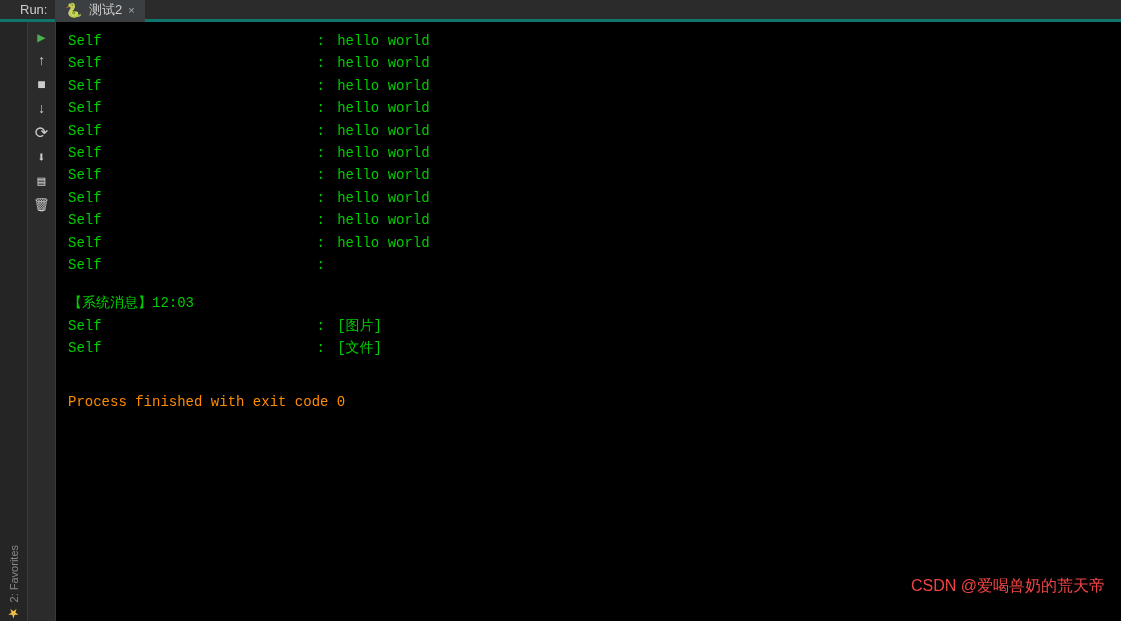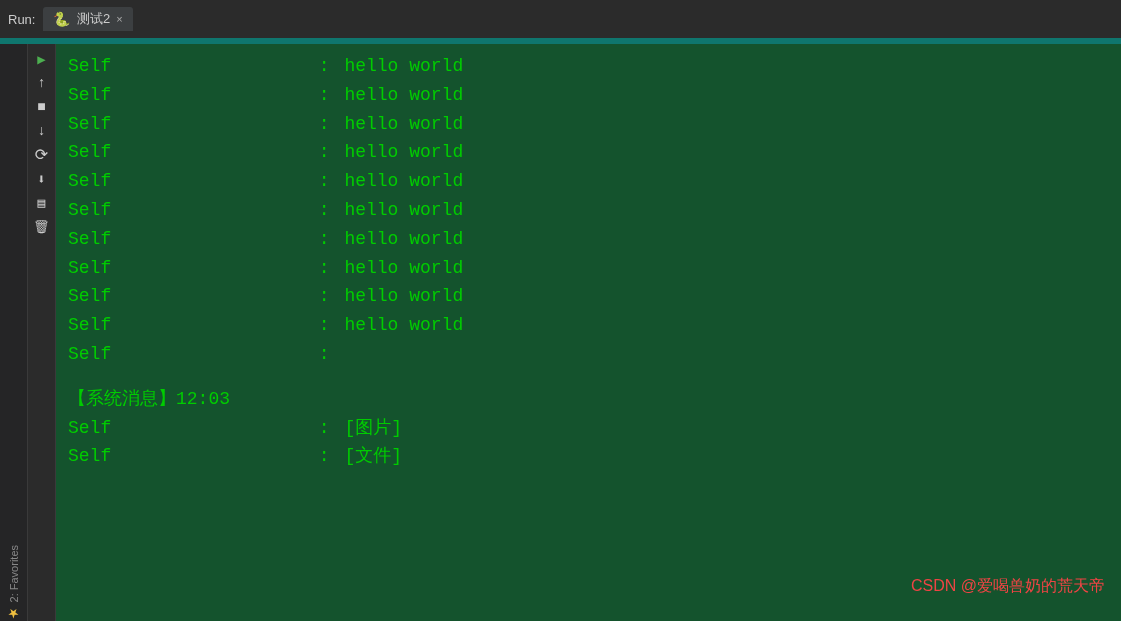--- a/index.html
+++ b/index.html
@@ -11,25 +11,25 @@
       width: 1121px;
       height: 621px;
       overflow: hidden;
       display: flex;
       flex-direction: column;
     }
 
     
     .top-bar {
       background: #2b2b2b;
-      height: 44px;
-      display: flex;
-      align-items: center;
-      padding: 0 8px;
-      border-bottom: 6px solid #0f766e;
+      height: 22px;
+      display: flex;
+      align-items: center;
+      padding: 0 20px;
+      border-bottom: 3px solid #0f766e;
       flex-shrink: 0;
     }
     .run-label {
       color: #cccccc;
       font-size: 13px;
       margin-right: 8px;
       font-family: Arial, sans-serif;
     }
     .tab {
       display: flex;
@@ -108,25 +108,25 @@
       gap: 4px;
     }
     .star-icon {
       font-size: 13px;
       color: #f0c040;
     }
 
     
     .output-area {
       flex: 1;
-      background: #14532d;
+      background: #000000;
       padding: 8px 12px;
       overflow-y: auto;
       font-family: 'Courier New', Courier, monospace;
-      font-size: 18px;
+      font-size: 14px;
       line-height: 1.6;
     }
 
     .output-line {
       display: flex;
       gap: 0;
       white-space: pre;
     }
 
     .label-col {
@@ -204,17 +204,18 @@
       <div class="output-line"><span class="label-col">Self</span><span class="separator"> : </span><span class="value-col">hello world</span></div>
       <div class="output-line"><span class="label-col">Self</span><span class="separator"> : </span><span class="value-col">hello world</span></div>
       <div class="output-line"><span class="label-col">Self</span><span class="separator"> : </span><span class="value-col">hello world</span></div>
       <div class="output-line"><span class="label-col">Self</span><span class="separator"> : </span><span class="value-col">hello world</span></div>
       <div class="output-line"><span class="label-col">Self</span><span class="separator"> : </span><span class="value-col">hello world</span></div>
       <div class="output-line"><span class="label-col">Self</span><span class="separator"> : </span></div>
       <div class="system-msg">【系统消息】12:03</div>
       <div class="output-line"><span class="label-col">Self</span><span class="separator"> : </span><span class="value-col">[图片]</span></div>
       <div class="output-line"><span class="label-col">Self</span><span class="separator"> : </span><span class="value-col">[文件]</span></div>
       <div style="height: 16px;"></div>
+      <div class="process-msg">Process finished with exit code 0</div>
     </div>
 
 </div>
 
 <div class="watermark">CSDN @爱喝兽奶的荒天帝</div>
 
 </body></html>

